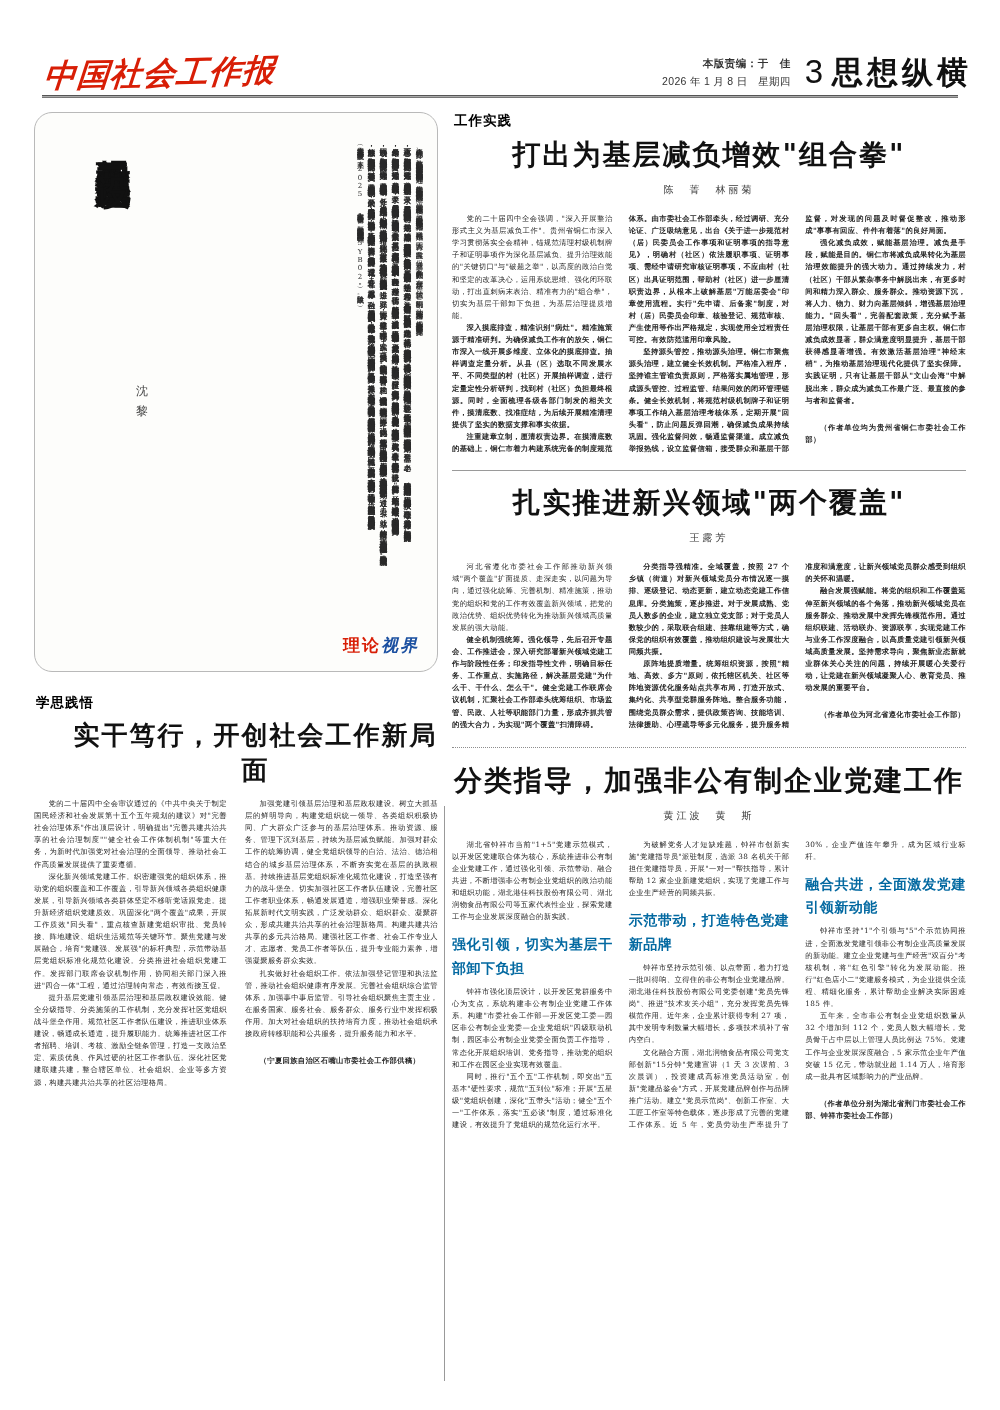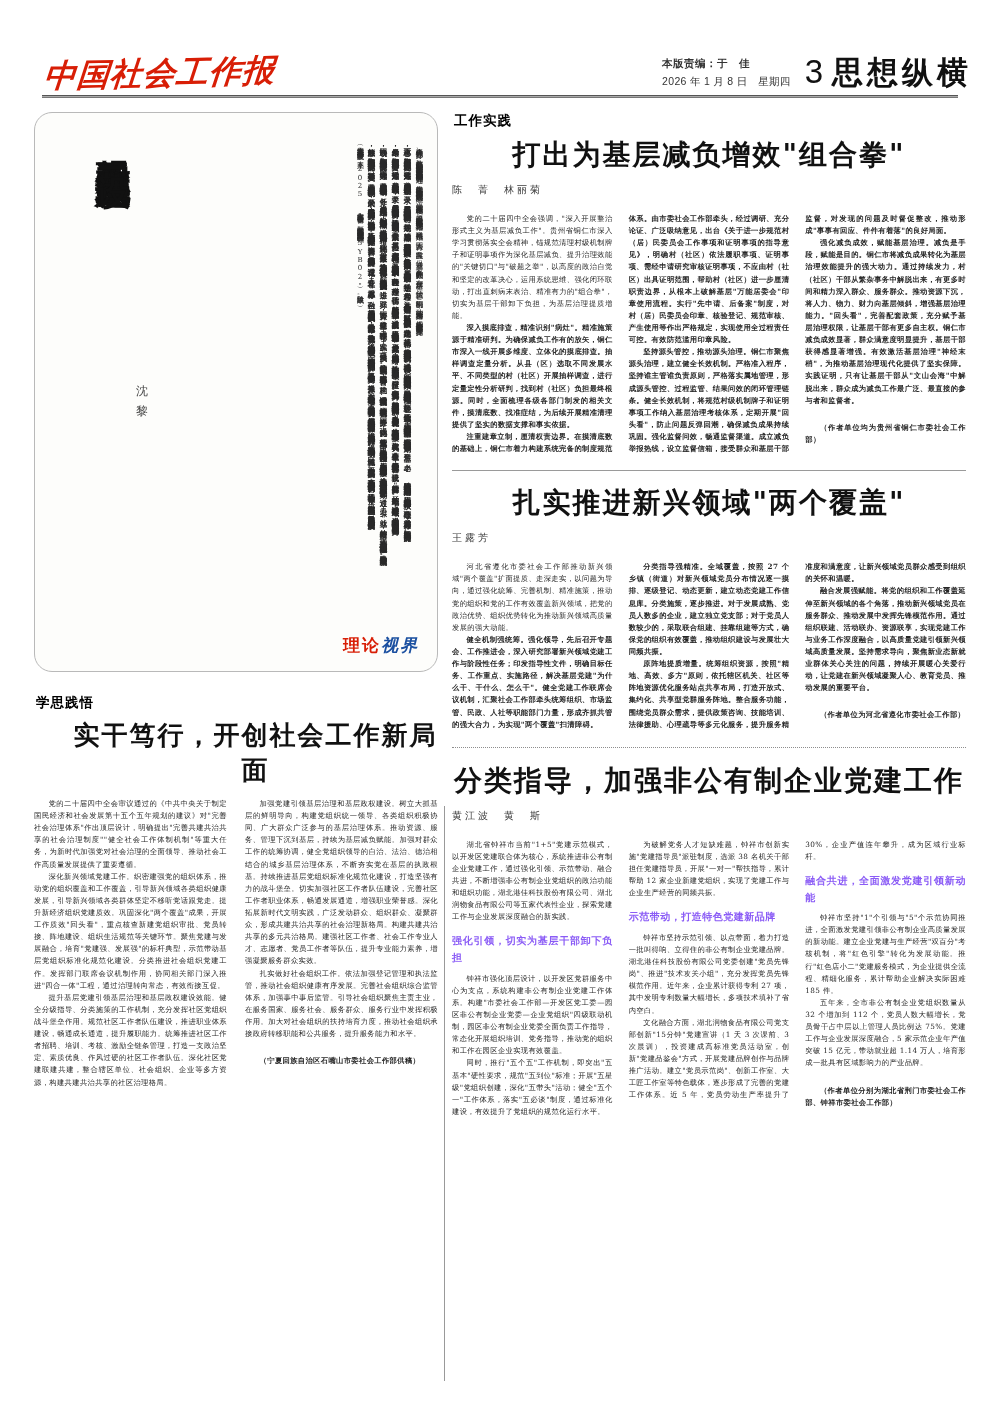--- a/index.html
+++ b/index.html
@@ -23,21 +23,21 @@
     font-size: 32px; font-weight: 700; color: #d81e06;
     letter-spacing: 1px;
     font-style: italic;
     transform: skewX(-6deg) rotate(-1.5deg);
     white-space: nowrap;
   }
   .head-right {
     position: absolute; right: 28px; top: 52px;
     display: flex; align-items: flex-end; gap: 14px;
   }
-  .head-meta { line-height: 1.5; padding-bottom: 4px; }
+  .head-meta { text-align: right; line-height: 1.5; padding-bottom: 4px; }
   .head-meta .editor {
     font-size: 10.5px; color: #333; font-family: "Liberation Sans", sans-serif;
     font-weight: 700; letter-spacing: .5px;
   }
   .head-meta .date {
     font-size: 10.5px; color: #333; font-family: "Liberation Sans", sans-serif;
     letter-spacing: .3px; margin-top: 3px;
   }
   .head-page {
     display: flex; align-items: baseline; gap: 9px;
@@ -113,21 +113,21 @@
     letter-spacing: 1px; margin: 0 0 6px 2px;
   }
   .headline {
     font-family: "DejaVu Serif", serif;
     font-weight: 700; color: #111; text-align: center;
     letter-spacing: 2px; margin: 0;
   }
   .h-xl { font-size: 28px; }
   .h-lg { font-size: 26px; margin-left: 39px; }
   .byline {
-    text-align: left; font-size: 10px; color: #3a3a3a;
+    text-align: center; font-size: 10px; color: #3a3a3a;
     letter-spacing: 3px; margin: 9px 0 0 0;
     font-family: "DejaVu Serif", serif;
   }
   .hr-dotted {
     border: 0; border-top: 1px dotted #8d8d8d; margin: 16px 0 14px 0;
   }
   .hr-solid {
     border: 0; border-top: 1px solid #9a9a9a; margin: 15px 0 13px 0;
   }
 
@@ -142,21 +142,21 @@
     column-count: 3; column-gap: 16px;
     font-family: "DejaVu Serif", serif;
     font-size: 7.3px; line-height: 1.66; text-align: justify;
     color: #262626; letter-spacing: .35px;
   }
   .cols2 p, .cols3 p { margin: 0; text-indent: 2em; }
   .cols2 p.sub, .cols3 p.sub { font-weight: 700; }
   .cols2 p.credit, .cols3 p.credit { font-weight: 700; text-indent: 2em; margin-top: 15px; }
   .subhead-inline {
     font-family: "DejaVu Serif", serif;
-    font-weight: 700; font-size: 10px; color: #8b5cf6;
+    font-weight: 700; font-size: 14px; color: #0369a1;
     letter-spacing: .5px; margin: 10px 0 6px 0; break-inside: avoid;
   }
 
   .art-left-body { margin-top: 10px; }
 </style>
 </head>
 <body>
 
 <div class="page">
 

